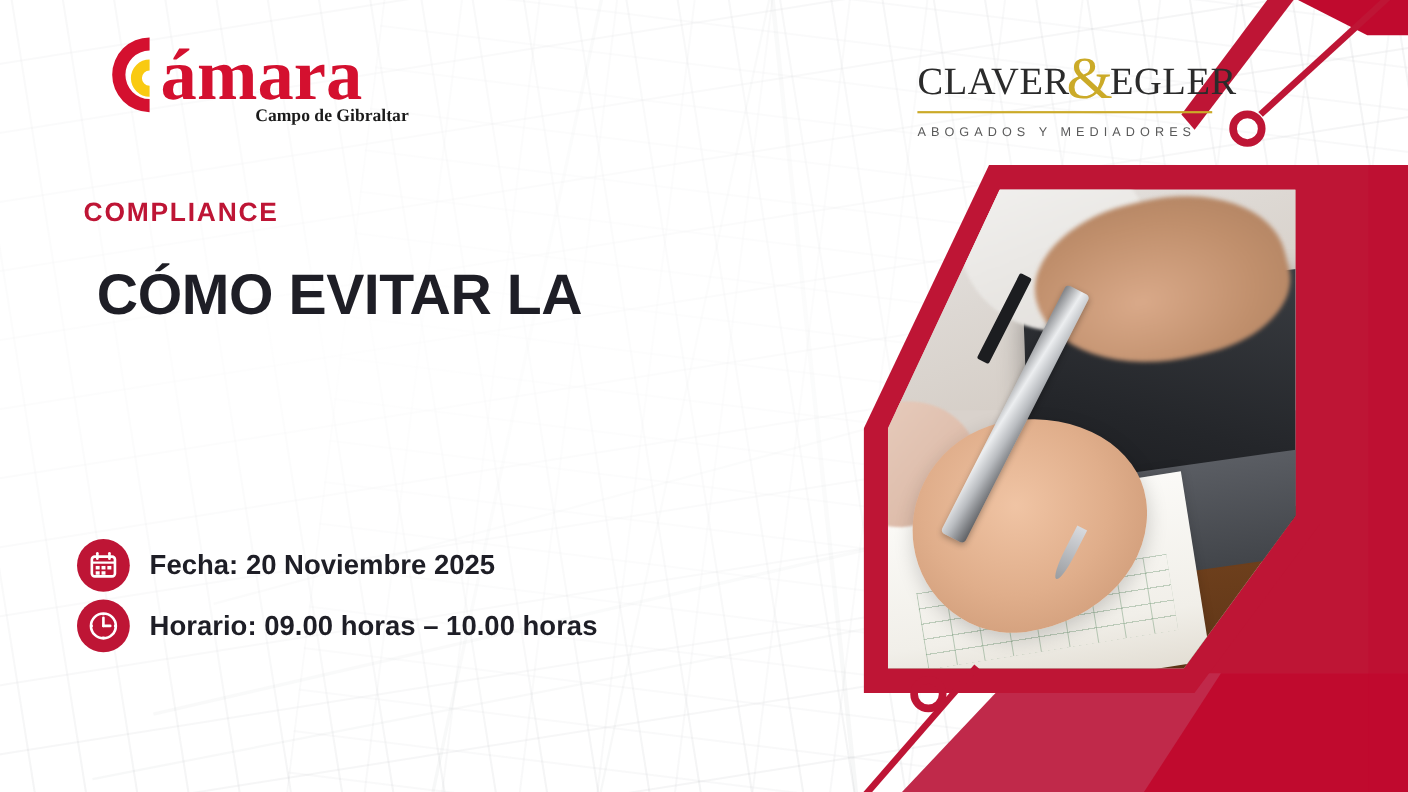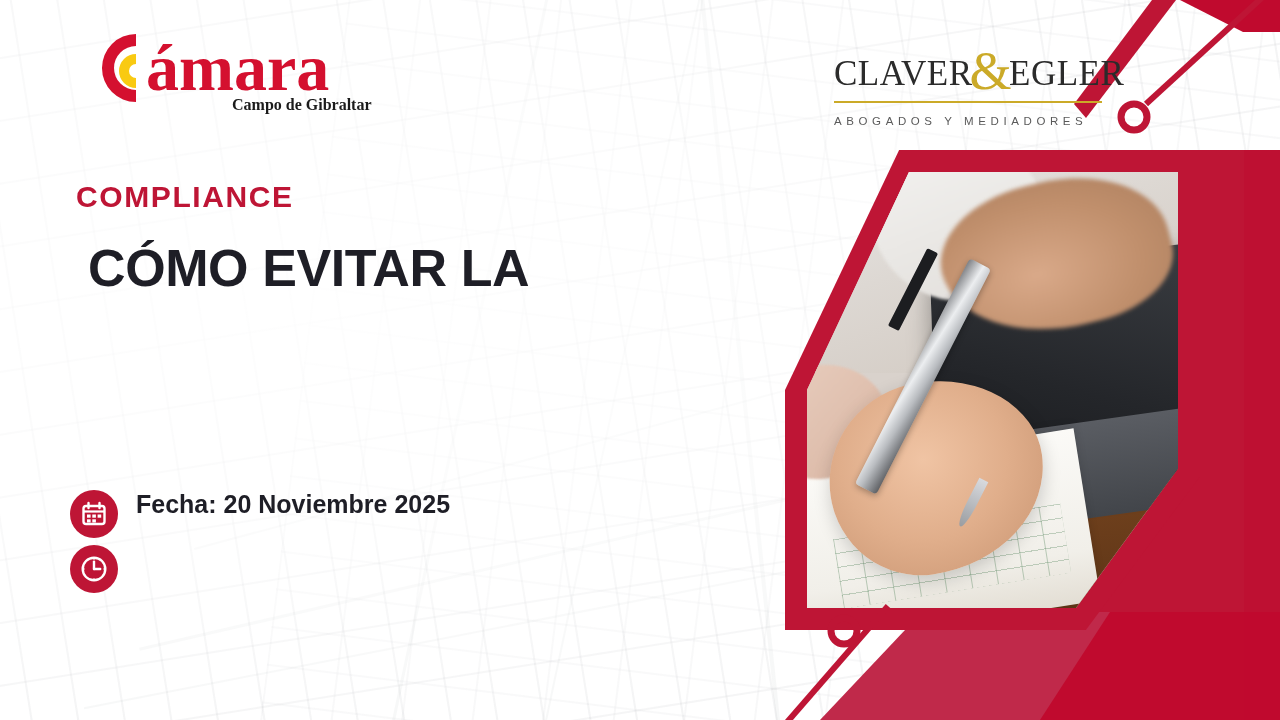--- a/index.html
+++ b/index.html
@@ -181,21 +181,21 @@
     color: #5a5a5a;
     white-space: nowrap;
     margin-top: 12px;
   }
 
   
   .kicker {
     position: absolute;
     left: 76px;
     top: 180px;
-    font-size: 30px;
+    font-size: 24px;
     font-weight: 700;
     letter-spacing: 1.6px;
     color: #BE1535;
     font-family: "Liberation Sans", sans-serif;
   }
   .headline {
     position: absolute;
     left: 88px;
     top: 238px;
     width: 710px;
@@ -206,21 +206,21 @@
     color: #1E1E26;
     font-family: "Liberation Sans", sans-serif;
     text-transform: uppercase;
   }
   .headline .hl-line { display: block; white-space: nowrap; }
 
   .info-row {
     position: absolute;
     left: 70px;
     display: flex;
-    align-items: flex-start;
+    align-items: center;
     gap: 18px;
   }
   .info-row.date { top: 490px; }
   .info-row.time { top: 545px; }
   .info-icon {
     width: 48px;
     height: 48px;
     border-radius: 50%;
     background: #BE1535;
     display: flex;
@@ -352,15 +352,16 @@
       <svg width="30" height="30" viewBox="0 0 30 30">
         <circle cx="15" cy="15" r="11.3" fill="none" stroke="#fff" stroke-width="2.4"></circle>
         <line x1="15" y1="15" x2="15" y2="7.6" stroke="#fff" stroke-width="2.4" stroke-linecap="round"></line>
         <line x1="15" y1="15" x2="21.2" y2="15" stroke="#fff" stroke-width="2.4" stroke-linecap="round"></line>
         <line x1="15" y1="3.2" x2="15" y2="5.4" stroke="#fff" stroke-width="2"></line>
         <line x1="15" y1="24.6" x2="15" y2="26.8" stroke="#fff" stroke-width="2"></line>
         <line x1="3.2" y1="15" x2="5.4" y2="15" stroke="#fff" stroke-width="2"></line>
         <line x1="24.6" y1="15" x2="26.8" y2="15" stroke="#fff" stroke-width="2"></line>
       </svg>
     </span>
+    <span class="info-text">Horario: 09.00 horas – 10.00 horas</span>
   </div>
 
 </div>
 
 </body></html>

